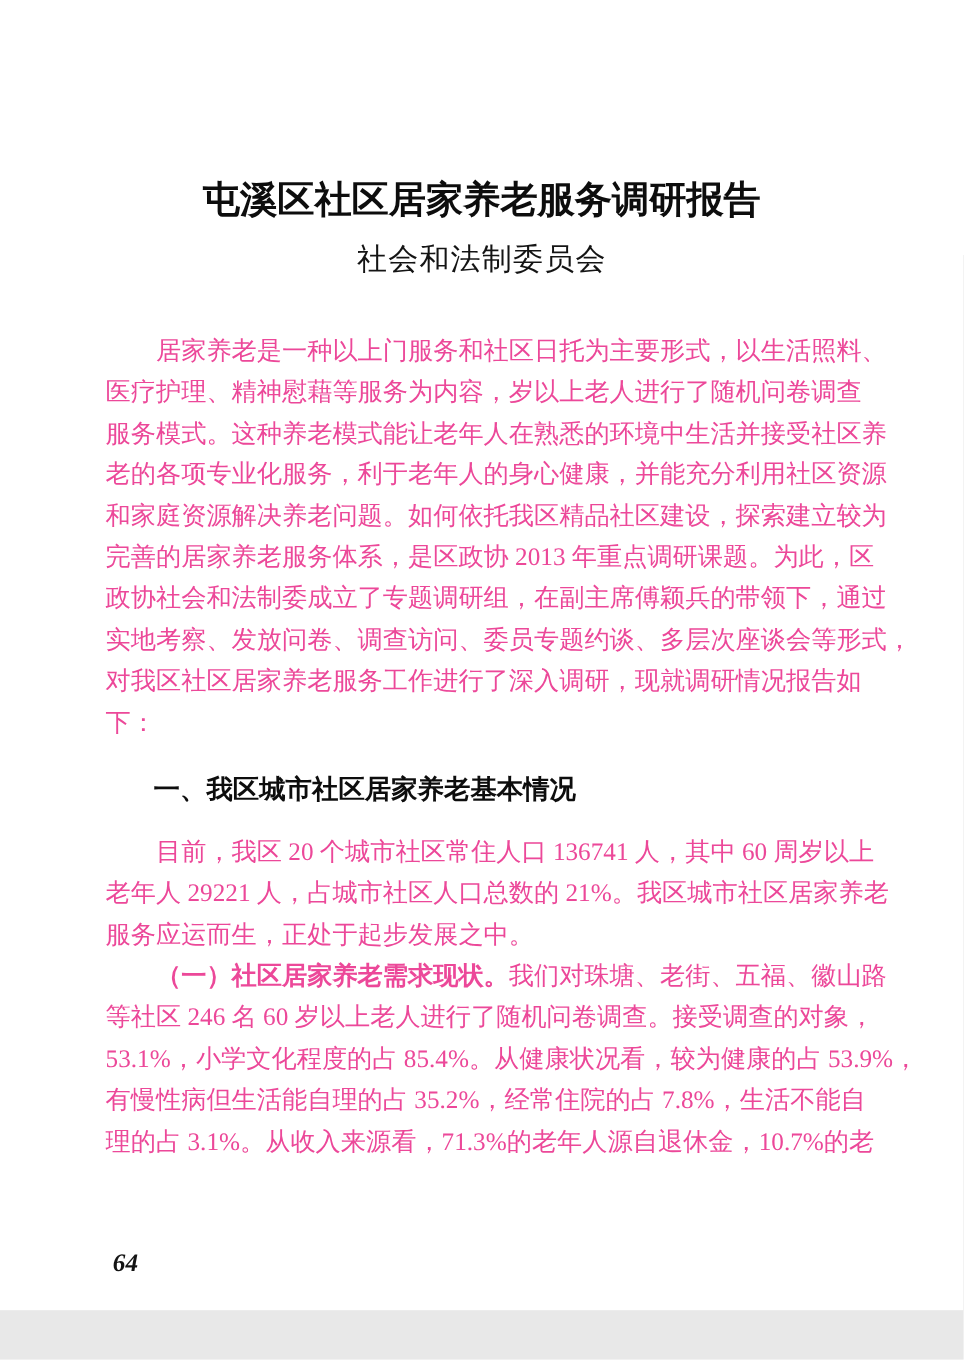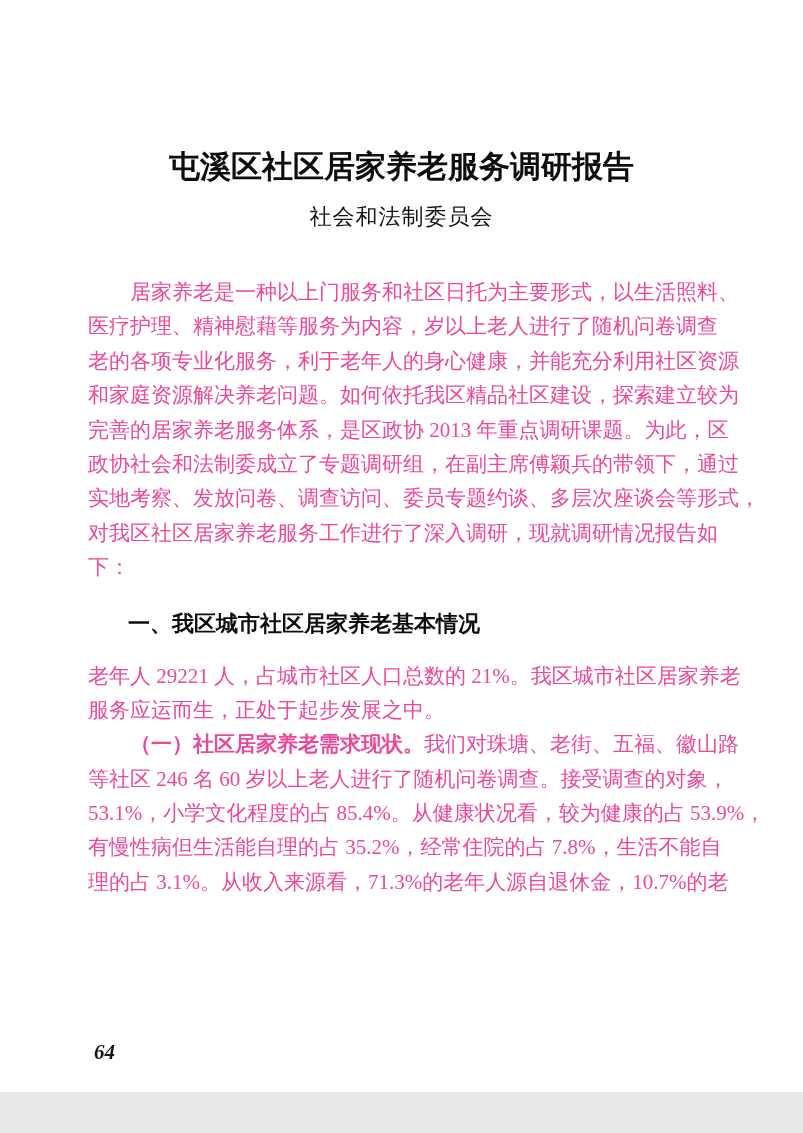--- a/index.html
+++ b/index.html
@@ -28,21 +28,21 @@
     font-size: 31px;
     line-height: 38px;
     font-weight: 700;
     text-align: center;
     letter-spacing: 0px;
     color: #0d0d0d;
   }
 
   .doc-subtitle {
     margin-top: 15px;
-    font-size: 22px;
+    font-size: 25px;
     line-height: 32px;
     text-align: center;
     letter-spacing: 1px;
     font-weight: 400;
     color: #141414;
   }
 
   .body-block { margin-top: 42px; }
 
   .line {
@@ -90,32 +90,34 @@
 
 <div class="page">
   <div class="doc">
 
     <div class="doc-title">屯溪区社区居家养老服务调研报告</div>
     <div class="doc-subtitle">社会和法制委员会</div>
 
     <div class="body-block">
       <div class="line indent">居家养老是一种以上门服务和社区日托为主要形式，以生活照料、</div>
       <div class="line">医疗护理、精神慰藉等服务为内容，岁以上老人进行了随机问卷调查</div>
+      <div class="line">服务模式。这种养老模式能让老年人在熟悉的环境中生活并接受社区养</div>
       <div class="line">老的各项专业化服务，利于老年人的身心健康，并能充分利用社区资源</div>
       <div class="line">和家庭资源解决养老问题。如何依托我区精品社区建设，探索建立较为</div>
       <div class="line">完善的居家养老服务体系，是区政协 2013 年重点调研课题。为此，区</div>
       <div class="line">政协社会和法制委成立了专题调研组，在副主席傅颖兵的带领下，通过</div>
       <div class="line">实地考察、发放问卷、调查访问、委员专题约谈、多层次座谈会等形式，</div>
       <div class="line">对我区社区居家养老服务工作进行了深入调研，现就调研情况报告如</div>
       <div class="line last">下：</div>
     </div>
 
     <div class="section-heading">一、我区城市社区居家养老基本情况</div>
 
     <div>
+      <div class="line indent">目前，我区 20 个城市社区常住人口 136741 人，其中 60 周岁以上</div>
       <div class="line">老年人 29221 人，占城市社区人口总数的 21%。我区城市社区居家养老</div>
       <div class="line last">服务应运而生，正处于起步发展之中。</div>
     </div>
 
     <div>
       <div class="line indent"><span class="bold-lead">（一）社区居家养老需求现状。</span><span>我们对珠塘、老街、五福、徽山路</span></div>
       <div class="line">等社区 246 名 60 岁以上老人进行了随机问卷调查。接受调查的对象，</div>
       <div class="line">53.1%，小学文化程度的占 85.4%。从健康状况看，较为健康的占 53.9%，</div>
       <div class="line">有慢性病但生活能自理的占 35.2%，经常住院的占 7.8%，生活不能自</div>
       <div class="line">理的占 3.1%。从收入来源看，71.3%的老年人源自退休金，10.7%的老</div>

